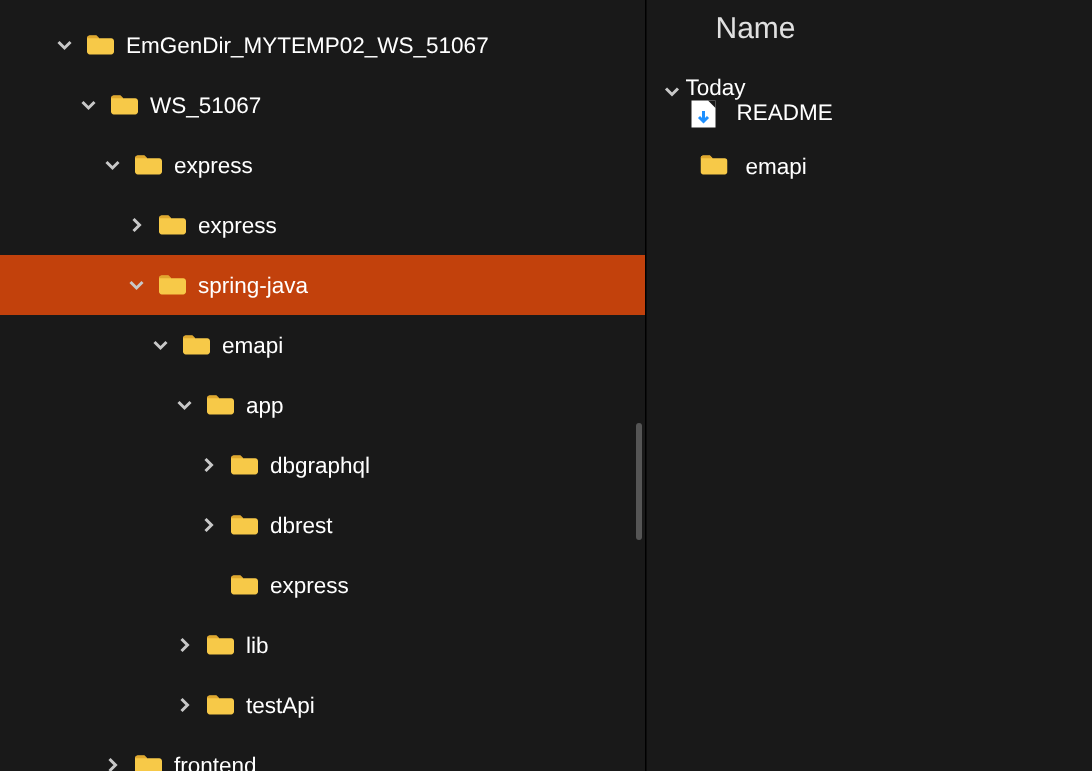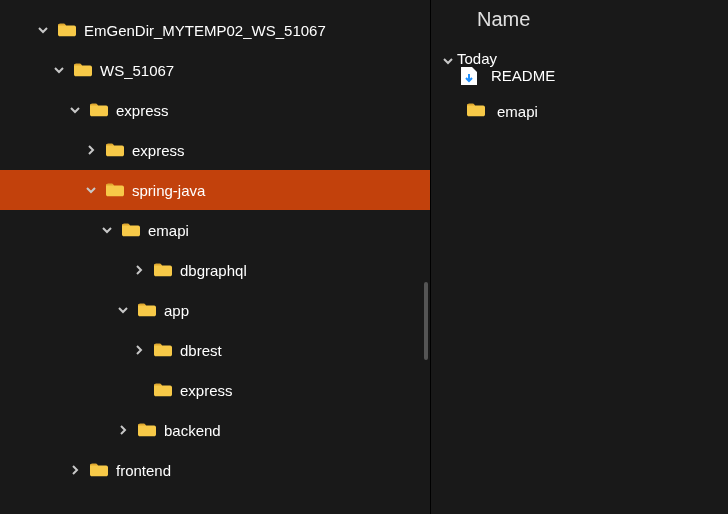--- a/index.html
+++ b/index.html
@@ -132,48 +132,48 @@
       </span>
     <span class="folder">
         <svg viewBox="0 0 20 16">
           <path d="M0 3c0-1 1-2 2-2h5l2 2h9c1 0 2 1 2 2v8c0 1-1 2-2 2H2c-1 0-2-1-2-2z" fill="#f7c948"></path>
           <path d="M0 3c0-1 1-2 2-2h5l2 2H0z" fill="#e0a82e"></path>
         </svg>
       </span>
     <span class="label">emapi</span>
   </div>
   <div class="tree-row">
+    <span class="indent" style="width: 102px;"></span>
+    <span class="chev">
+        <svg viewBox="0 0 12 12">
+          <polyline points="2,4 6,8 10,4"></polyline>
+        </svg>
+      </span>
+    <span class="folder">
+        <svg viewBox="0 0 20 16">
+          <path d="M0 3c0-1 1-2 2-2h5l2 2h9c1 0 2 1 2 2v8c0 1-1 2-2 2H2c-1 0-2-1-2-2z" fill="#f7c948"></path>
+          <path d="M0 3c0-1 1-2 2-2h5l2 2H0z" fill="#e0a82e"></path>
+        </svg>
+      </span>
+    <span class="label">app</span>
+  </div>
+  <div class="tree-row">
     <span class="indent" style="width: 118px;"></span>
     <span class="chev">
         <svg viewBox="0 0 12 12">
           <polyline points="4,2 8,6 4,10"></polyline>
         </svg>
       </span>
     <span class="folder">
         <svg viewBox="0 0 20 16">
           <path d="M0 3c0-1 1-2 2-2h5l2 2h9c1 0 2 1 2 2v8c0 1-1 2-2 2H2c-1 0-2-1-2-2z" fill="#f7c948"></path>
           <path d="M0 3c0-1 1-2 2-2h5l2 2H0z" fill="#e0a82e"></path>
         </svg>
       </span>
     <span class="label">dbgraphql</span>
-  </div>
-  <div class="tree-row">
-    <span class="indent" style="width: 102px;"></span>
-    <span class="chev">
-        <svg viewBox="0 0 12 12">
-          <polyline points="2,4 6,8 10,4"></polyline>
-        </svg>
-      </span>
-    <span class="folder">
-        <svg viewBox="0 0 20 16">
-          <path d="M0 3c0-1 1-2 2-2h5l2 2h9c1 0 2 1 2 2v8c0 1-1 2-2 2H2c-1 0-2-1-2-2z" fill="#f7c948"></path>
-          <path d="M0 3c0-1 1-2 2-2h5l2 2H0z" fill="#e0a82e"></path>
-        </svg>
-      </span>
-    <span class="label">app</span>
   </div>
   <div class="tree-row">
     <span class="indent" style="width: 118px;"></span>
     <span class="chev">
         <svg viewBox="0 0 12 12">
           <polyline points="4,2 8,6 4,10"></polyline>
         </svg>
       </span>
     <span class="folder">
         <svg viewBox="0 0 20 16">
@@ -200,21 +200,36 @@
         <svg viewBox="0 0 12 12">
           <polyline points="4,2 8,6 4,10"></polyline>
         </svg>
       </span>
     <span class="folder">
         <svg viewBox="0 0 20 16">
           <path d="M0 3c0-1 1-2 2-2h5l2 2h9c1 0 2 1 2 2v8c0 1-1 2-2 2H2c-1 0-2-1-2-2z" fill="#f7c948"></path>
           <path d="M0 3c0-1 1-2 2-2h5l2 2H0z" fill="#e0a82e"></path>
         </svg>
       </span>
-    <span class="label">backend</span>
+    <span class="label">lib</span>
+  </div>
+  <div class="tree-row">
+    <span class="indent" style="width: 102px;"></span>
+    <span class="chev">
+        <svg viewBox="0 0 12 12">
+          <polyline points="4,2 8,6 4,10"></polyline>
+        </svg>
+      </span>
+    <span class="folder">
+        <svg viewBox="0 0 20 16">
+          <path d="M0 3c0-1 1-2 2-2h5l2 2h9c1 0 2 1 2 2v8c0 1-1 2-2 2H2c-1 0-2-1-2-2z" fill="#f7c948"></path>
+          <path d="M0 3c0-1 1-2 2-2h5l2 2H0z" fill="#e0a82e"></path>
+        </svg>
+      </span>
+    <span class="label">testApi</span>
   </div>
   <div class="tree-row">
     <span class="indent" style="width: 54px;"></span>
     <span class="chev">
         <svg viewBox="0 0 12 12">
           <polyline points="4,2 8,6 4,10"></polyline>
         </svg>
       </span>
     <span class="folder">
         <svg viewBox="0 0 20 16">

